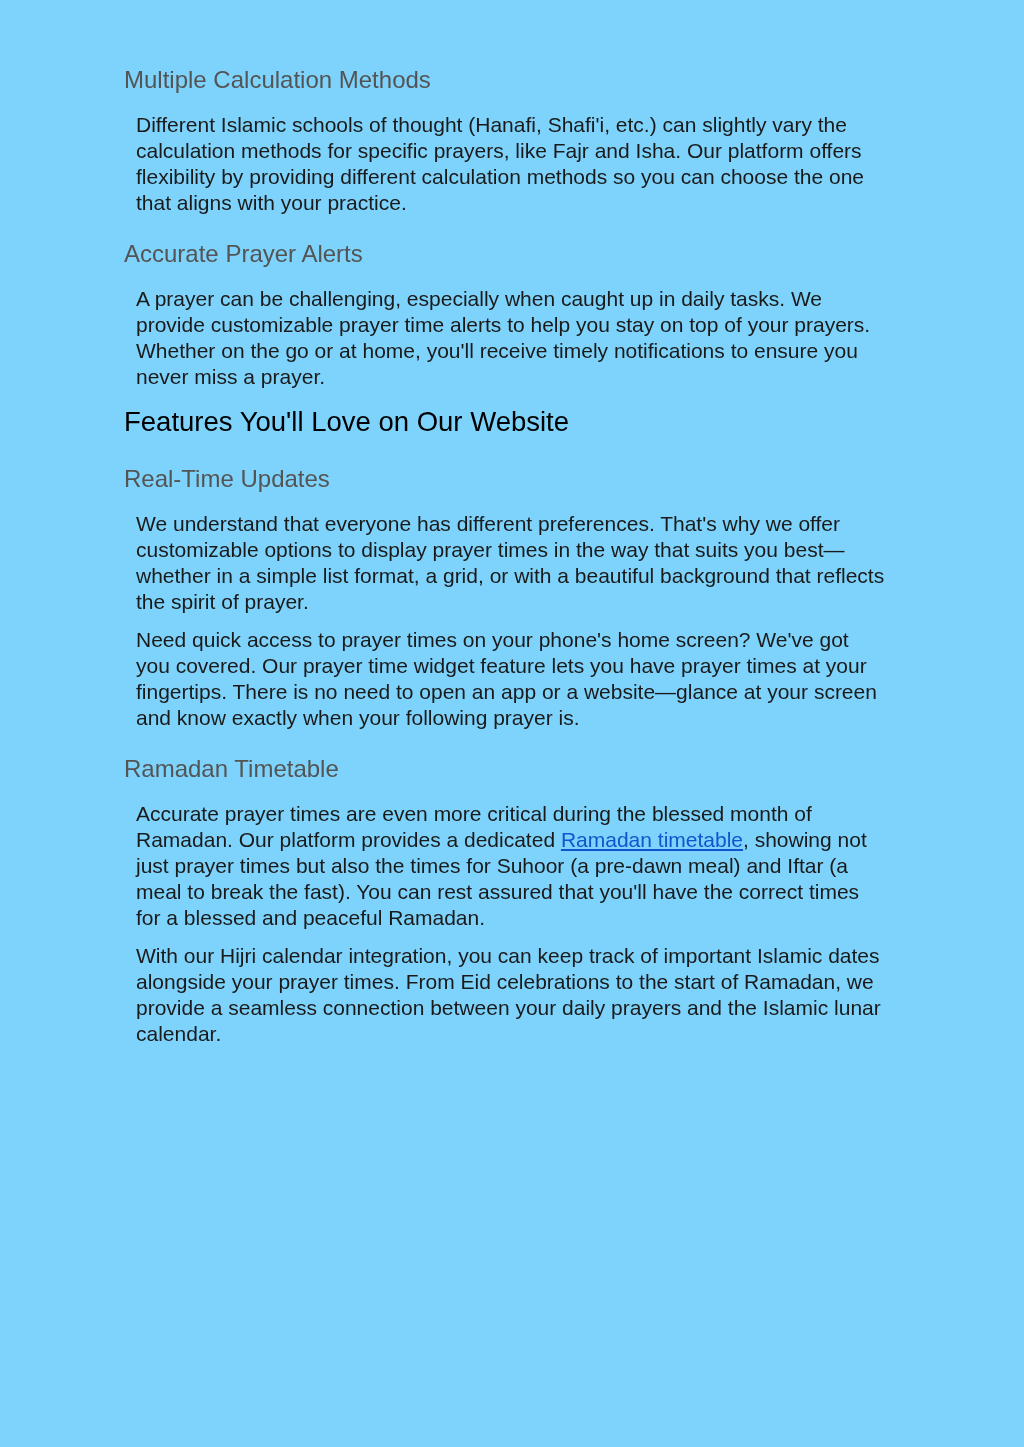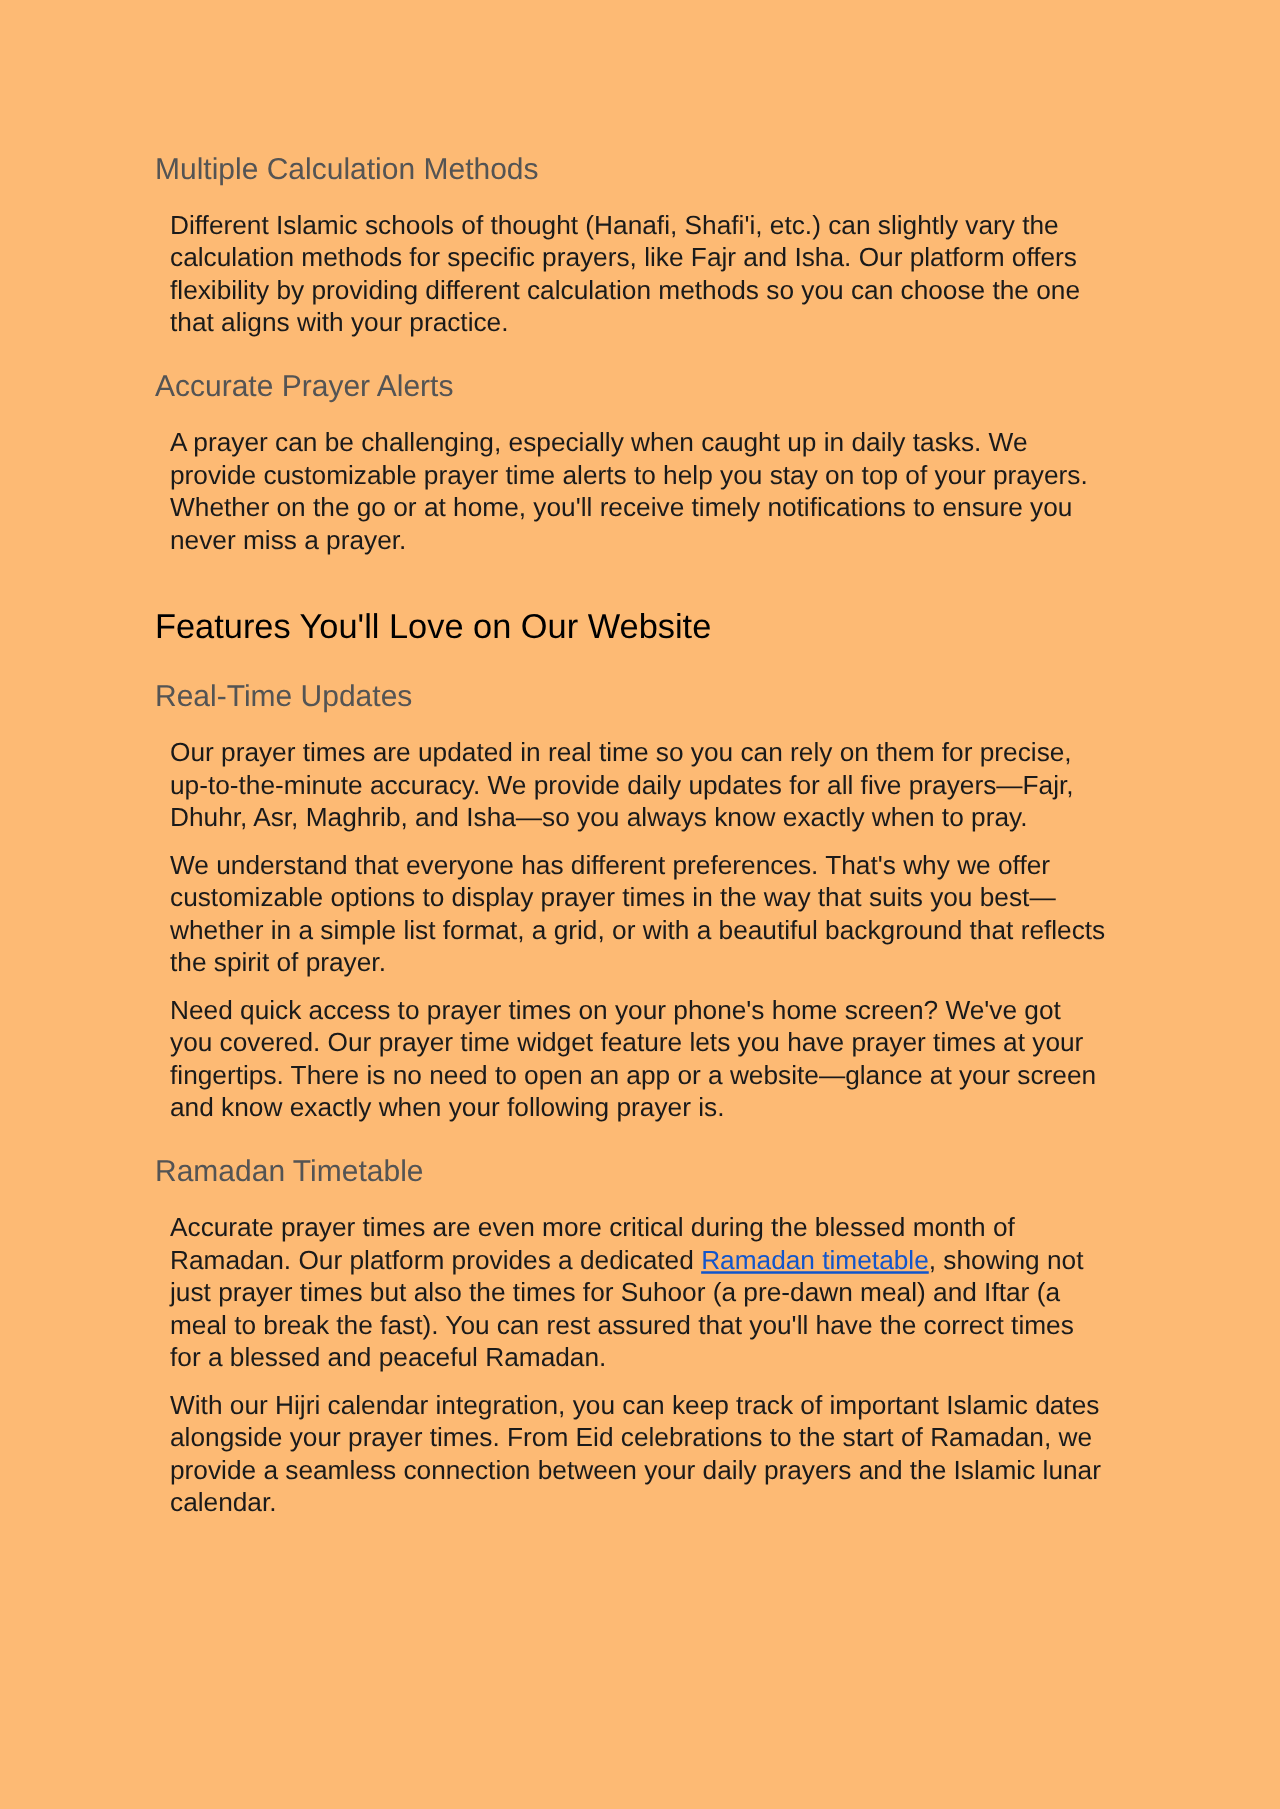--- a/index.html
+++ b/index.html
@@ -5,31 +5,31 @@
   * { box-sizing: border-box; }
   html, body {
     margin: 0;
     padding: 0;
     background: #ffffff;
   }
   .page {
     position: relative;
     width: 1024px;
     height: 1447px;
-    background: #fdba74;
-    padding: 119px 124px 40px 124px;
+    background: #7dd3fc;
+    padding: 63px 124px 40px 124px;
     font-family: "Liberation Sans", "DejaVu Sans", sans-serif;
     overflow: hidden;
   }
   h2.doc-h2 {
     font-size: 27.5px;
     font-weight: 400;
     color: #000000;
     line-height: 38px;
-    margin: 36px 0 20px 0;
+    margin: 13px 0 20px 0;
   }
   h3.doc-h3 {
     font-size: 24px;
     font-weight: 400;
     color: #545454;
     line-height: 33px;
     margin: 21px 0 16px 0;
   }
   h3.doc-h3.first { margin-top: 0; }
   p.doc-body {
@@ -54,21 +54,20 @@
   <p class="doc-body">Different Islamic schools of thought (Hanafi, Shafi'i, etc.) can slightly vary the calculation methods for specific prayers, like Fajr and Isha. Our platform offers flexibility by providing different calculation methods so you can choose the one that aligns with your practice.</p>
 
   <h3 class="doc-h3">Accurate Prayer Alerts</h3>
 
   <p class="doc-body">A prayer can be challenging, especially when caught up in daily tasks. We provide customizable prayer time alerts to help you stay on top of your prayers. Whether on the go or at home, you'll receive timely notifications to ensure you never miss a prayer.</p>
 
   <h2 class="doc-h2">Features You'll Love on Our Website</h2>
 
   <h3 class="doc-h3">Real-Time Updates</h3>
 
-  <p class="doc-body">Our prayer times are updated in real time so you can rely on them for precise, up-to-the-minute accuracy. We provide daily updates for all five prayers—Fajr, Dhuhr, Asr, Maghrib, and Isha—so you always know exactly when to pray.</p>
 
 
   <p class="doc-body">We understand that everyone has different preferences. That's why we offer customizable options to display prayer times in the way that suits you best—whether in a simple list format, a grid, or with a beautiful background that reflects the spirit of prayer.</p>
 
 
   <p class="doc-body">Need quick access to prayer times on your phone's home screen? We've got you covered. Our prayer time widget feature lets you have prayer times at your fingertips. There is no need to open an app or a website—glance at your screen and know exactly when your following prayer is.</p>
 
   <h3 class="doc-h3">Ramadan Timetable</h3>
 
   <p class="doc-body"><span>Accurate prayer times are even more critical during the blessed month of Ramadan. Our platform provides a dedicated </span><a class="doc-link">Ramadan timetable</a><span>, showing not just prayer times but also the times for Suhoor (a pre-dawn meal) and Iftar (a meal to break the fast). You can rest assured that you'll have the correct times for a blessed and peaceful Ramadan.</span></p>

